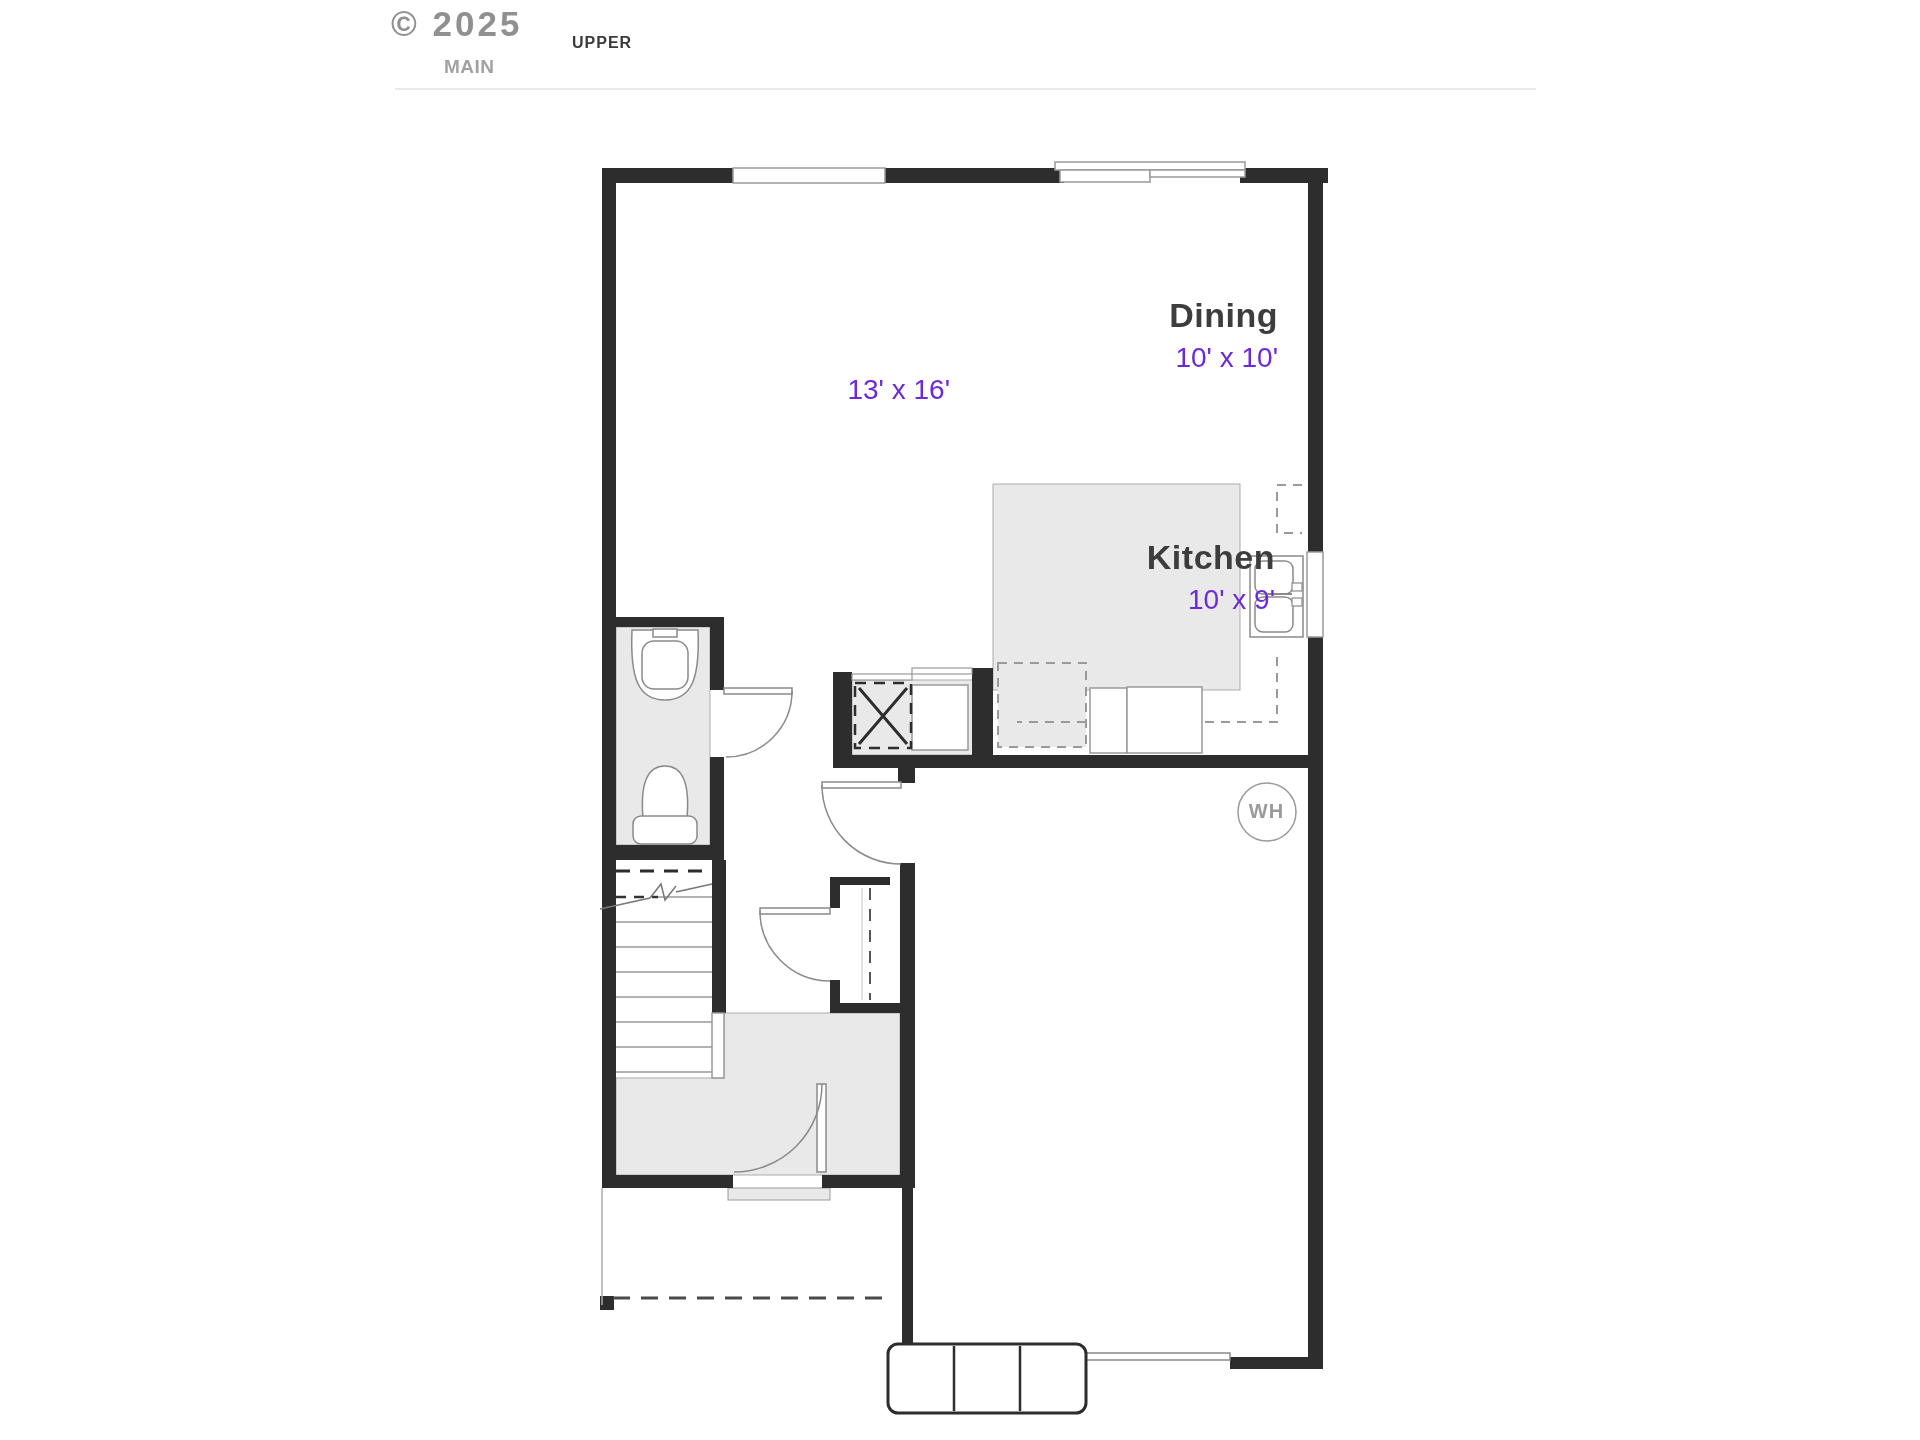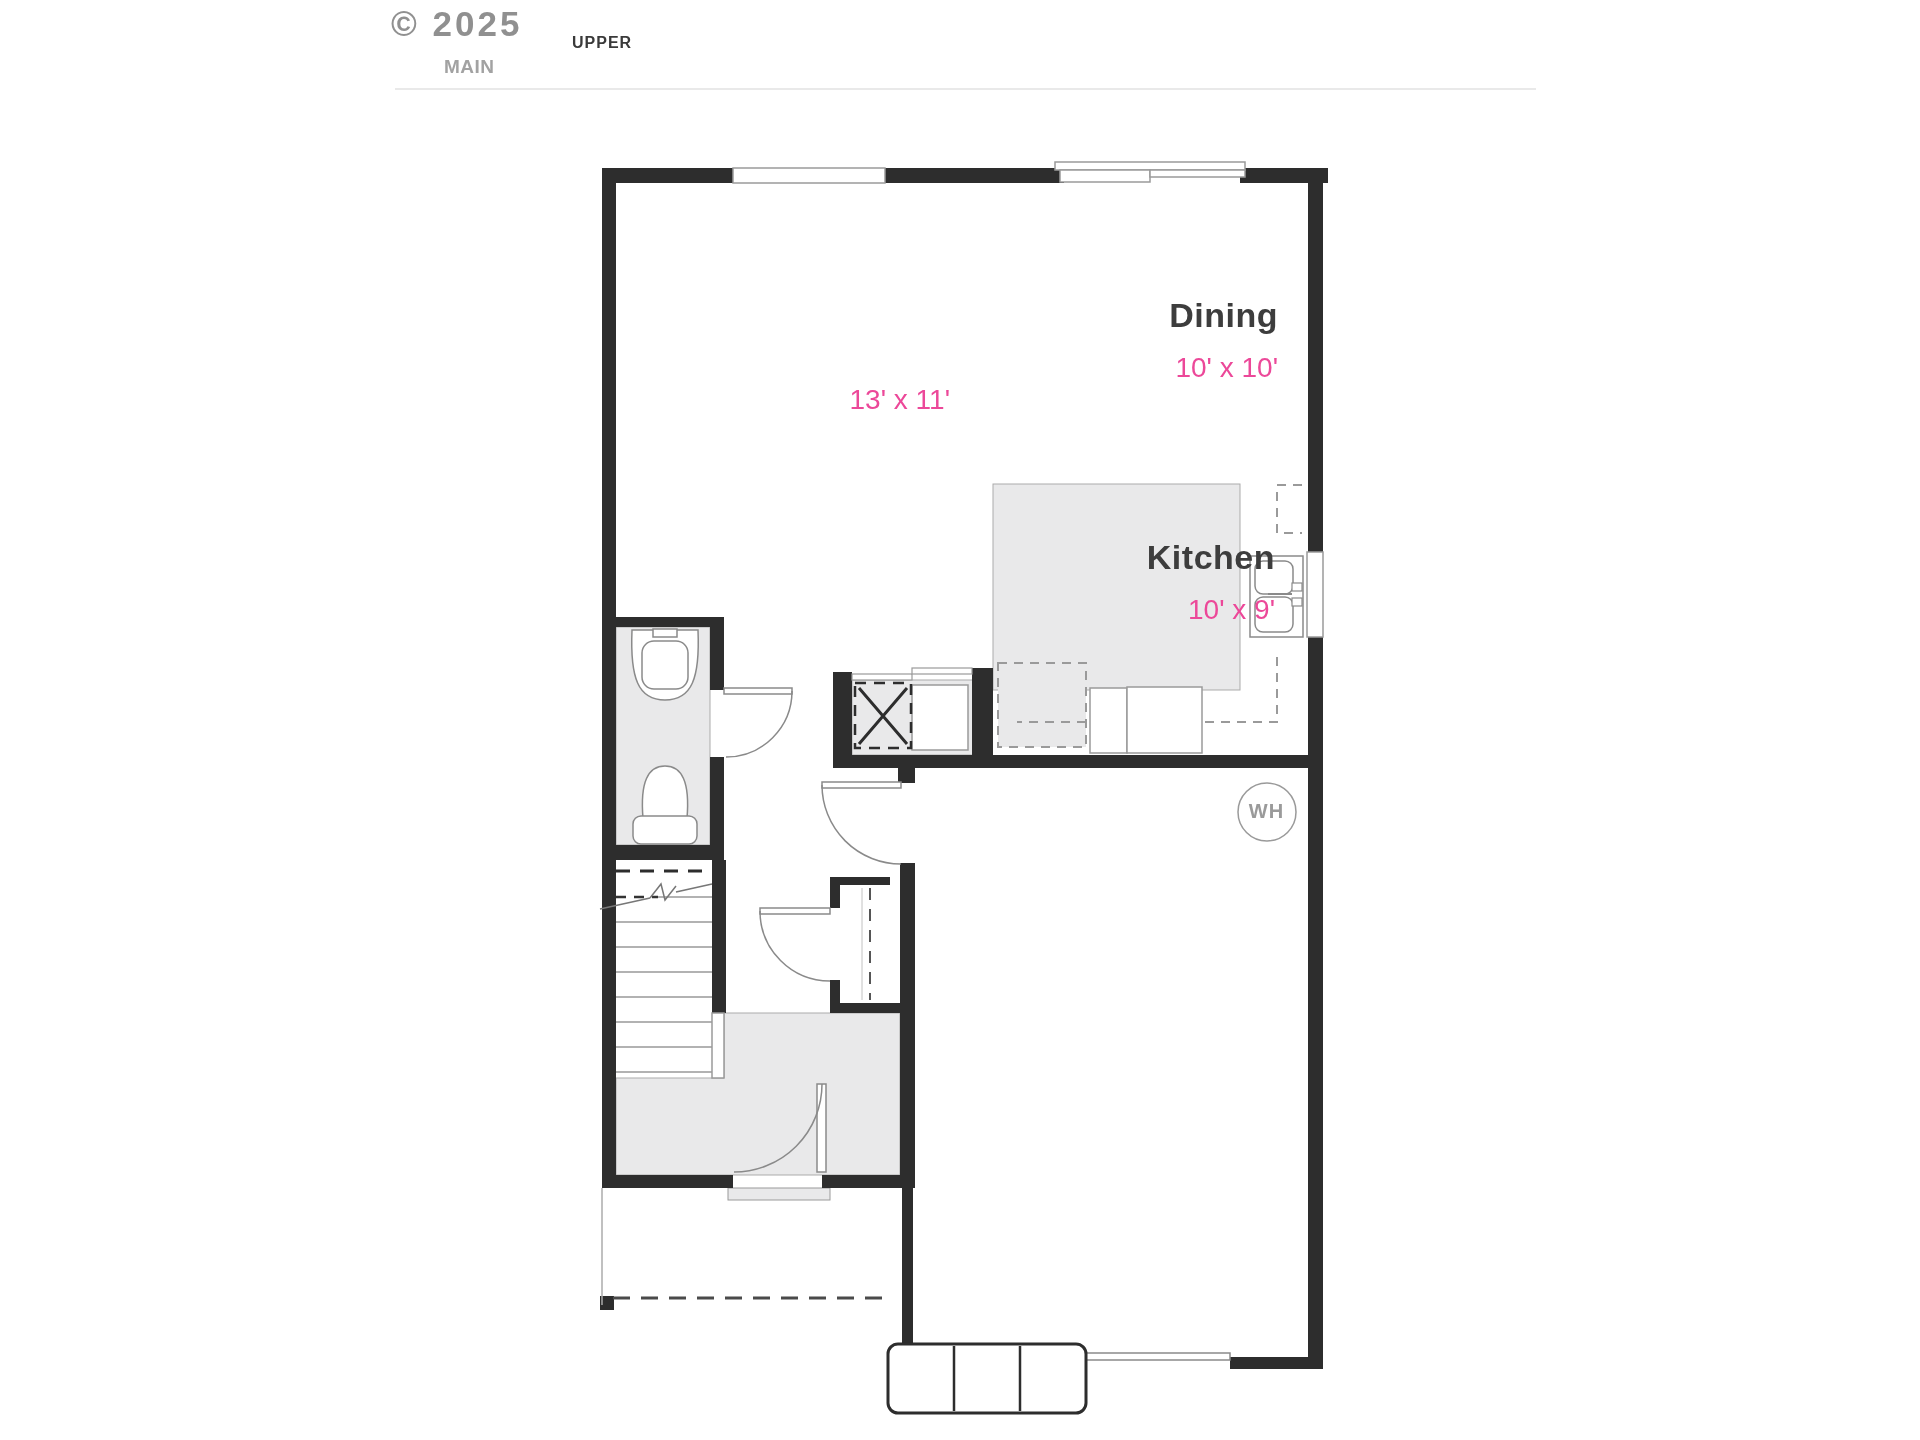--- a/index.html
+++ b/index.html
@@ -22,21 +22,21 @@
   }
   #header-divider {
     position: absolute; left: 395px; top: 88px; width: 1141px; height: 0;
     border-top: 2px solid #e9e9e9;
   }
   
   #plan-svg { position: absolute; left: 0; top: 0; }
   
   .room-label { position: absolute; text-align: right; z-index: 3; }
   .room-name { font-size: 34px; font-weight: bold; color: #3d3d3d; letter-spacing: .5px; line-height: 38px; }
-  .room-dims { font-size: 28px; color: #ec4899; line-height: 32px; margin-top: 18px; }
+  .room-dims { font-size: 28px; color: #6d28d9; line-height: 32px; margin-top: 8px; }
   #label-dining     { left: 978px;  top: 296px; width: 300px; }
   #label-great-room { left: 650px;  top: 366px; width: 300px; }
   #label-kitchen    { left: 975px;  top: 538px; width: 300px; }
   #label-garage     { left: 952px;  top: 1026px; width: 320px; }
   #wh-label {
     position: absolute; left: 1238px; top: 800px; width: 57px; text-align: center;
     font-size: 20px; font-weight: bold; color: #9a9a9a; letter-spacing: 1px; z-index: 3;
   }
 </style>
 </head>
@@ -206,21 +206,21 @@
       <line x1="954" y1="1346" x2="954" y2="1411" stroke="#2d2d2d" stroke-width="2.5"></line>
       <line x1="1020" y1="1346" x2="1020" y2="1411" stroke="#2d2d2d" stroke-width="2.5"></line>
     </g>
   </svg>
 
   <div class="room-label" id="label-dining">
     <div class="room-name">Dining</div>
     <div class="room-dims">10' x 10'</div>
   </div>
   <div class="room-label" id="label-great-room">
-    <div class="room-dims">13' x 11'</div>
+    <div class="room-dims">13' x 16'</div>
   </div>
   <div class="room-label" id="label-kitchen">
     <div class="room-name">Kitchen</div>
     <div class="room-dims">10' x 9'</div>
   </div>
 
   <div id="wh-label">WH</div>
 
 </div>
 

